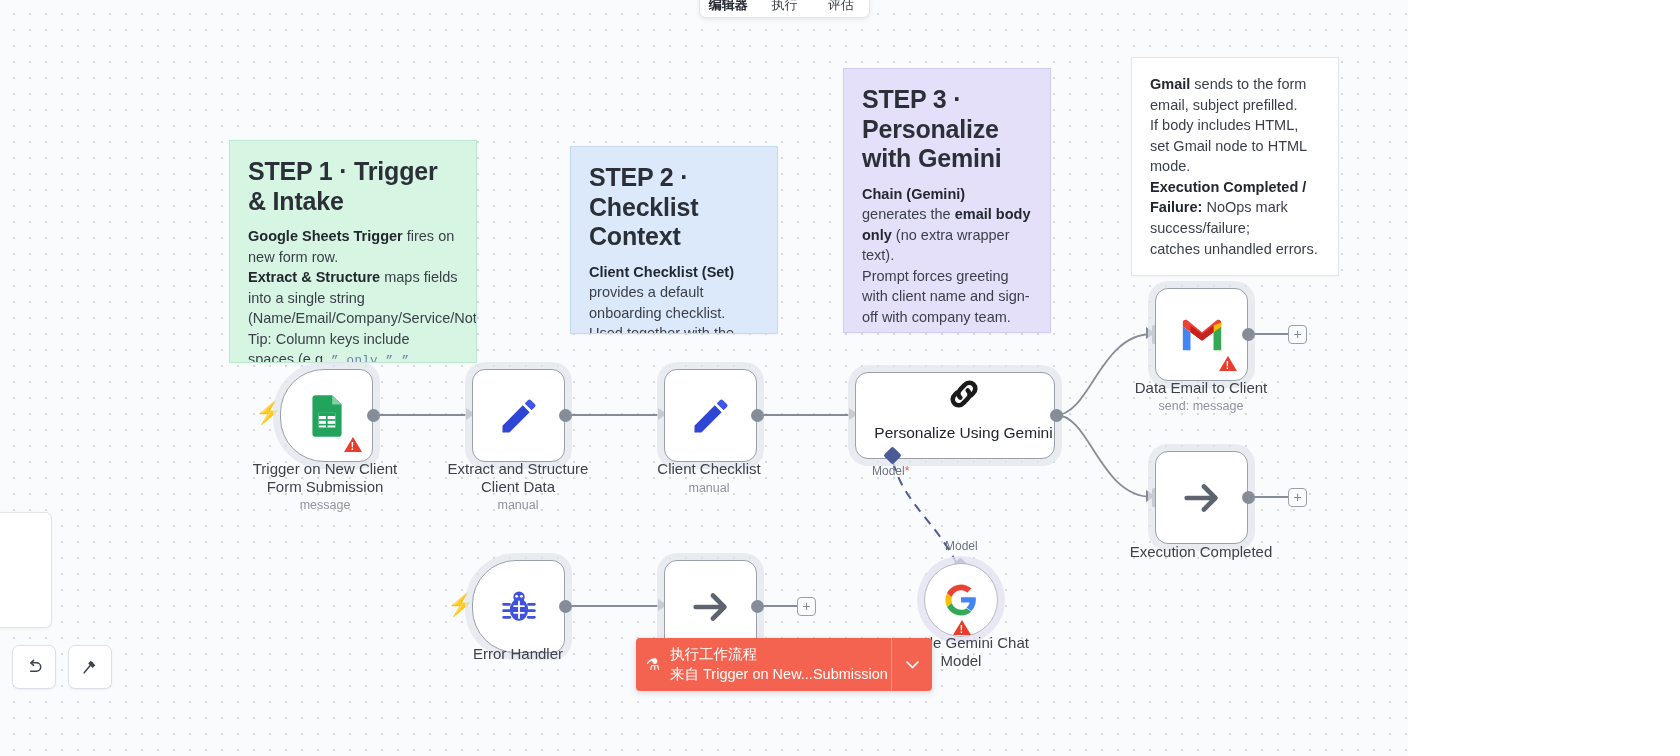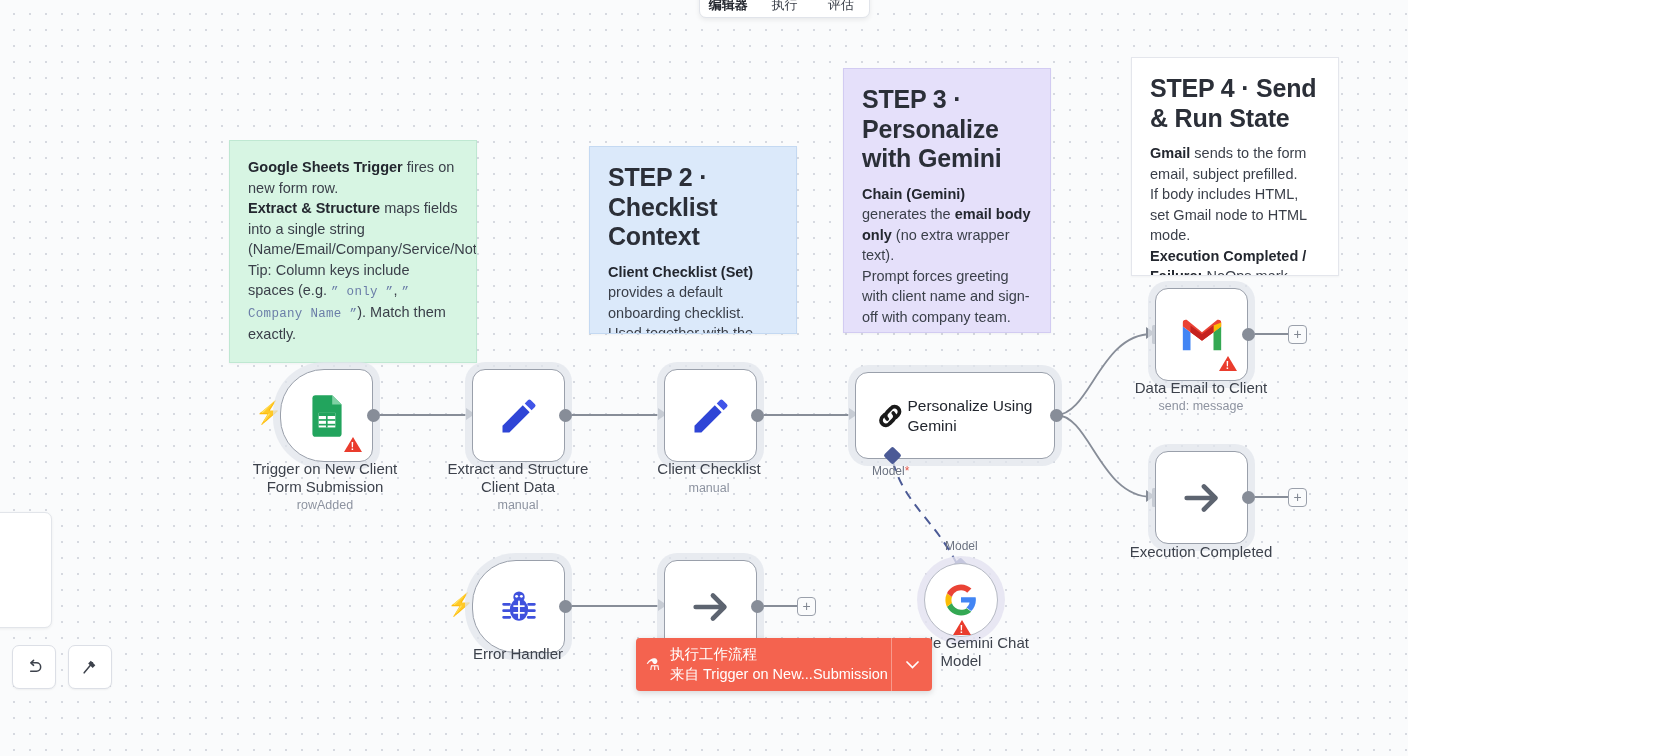--- a/index.html
+++ b/index.html
@@ -43,41 +43,42 @@
   }
   .sticky b { font-weight: 700; color: #23272f; }
   .sticky code {
     font-family: "Liberation Mono", monospace;
     font-size: 12.5px;
     color: #6b7ea8;
     letter-spacing: 0.3px;
   }
 
   .note-green  { background: #d7f5e3; border-color: #bfe8d2; }
-  .note-blue   { background: #dbe9fa; border-color: #c4d9f2; margin-left: 19px; }
+  .note-blue   { background: #dbe9fa; border-color: #c4d9f2; }
   .note-purple { background: #e5e0fa; border-color: #d2cbf2; }
   .note-white  { background: #ffffff; border-color: #e4e6ec; }
 
   
   .node {
     position: absolute;
     background: #ffffff;
     border: 1.6px solid #9aa0ab;
     border-radius: 13px;
     box-shadow: 0 0 0 7px rgba(225,228,235,0.72);
     display: flex;
     align-items: center;
     justify-content: center;
   }
   .node.sq { width: 93px; height: 93px; }
   .node.wide {
     width: 200px; height: 87px;
     justify-content: flex-start;
     padding-left: 17px;
-    gap: 0;
+    gap: 8px;
+    flex-direction: column;
   }
   .node-title-inside {
     font-size: 15.5px;
     color: #22262e;
     line-height: 1.25;
     font-weight: 400;
   }
   .node-label {
     position: absolute;
     text-align: center;
@@ -269,20 +270,21 @@
     <line x1="1248" y1="497" x2="1288" y2="497" stroke="#878d98" stroke-width="1.8"></line>
 
     <line x1="565" y1="606" x2="664" y2="606" stroke="#878d98" stroke-width="1.8"></line>
 
     <line x1="757" y1="606" x2="797" y2="606" stroke="#878d98" stroke-width="1.8"></line>
 
     <path d="M893,462 C905,505 935,520 958,566" stroke="#4b5a96" stroke-width="2" fill="none" stroke-dasharray="9 7"></path>
   </svg>
 
   <div class="sticky note-green" style="left:229px; top:140px; width:248px; height:223px;">
+    <h3>STEP 1 · Trigger &amp; Intake</h3>
     <p>
       <b>Google Sheets Trigger</b> fires on new form row.<br>
       <b>Extract &amp; Structure</b> maps fields into a single string (Name/Email/Company/Service/Notes).<br>
       Tip: Column keys include spaces (e.g. <code>” only ”</code>, <code>” Company Name ”</code>). Match them exactly.
     </p>
   </div>
 
   <div class="sticky note-blue" style="left:570px; top:146px; width:208px; height:188px;">
     <h3>STEP 2 · Checklist Context</h3>
     <p>
@@ -295,21 +297,20 @@
   <div class="sticky note-purple" style="left:843px; top:68px; width:208px; height:265px;">
     <h3>STEP 3 · Personalize with Gemini</h3>
     <p>
       <b>Chain (Gemini)</b> generates the <b>email body only</b> (no extra wrapper text).<br>
       Prompt forces greeting with client name and sign-off with company team.<br>
       Model: Google Gemini via LLM node; output available as .
     </p>
   </div>
 
   <div class="sticky note-white" style="left:1131px; top:57px; width:208px; height:219px;">
-    <h3>STEP 4 · Send &amp; Run State</h3>
     <p>
       <b>Gmail</b> sends to the form email, subject prefilled.<br>
       If body includes HTML, set Gmail node to HTML mode.<br>
       <b>Execution Completed / Failure:</b> NoOps mark success/failure;<br>
        catches unhandled errors.
     </p>
   </div>
 
   <div class="bolt" style="left:255px; top:402px;">⚡</div>
   <div class="node sq" style="left:280px; top:369px; border-top-left-radius:44px; border-bottom-left-radius:44px;">
@@ -320,21 +321,21 @@
       <rect x="16" y="21" width="16" height="3" fill="#22a45d"></rect>
       <rect x="23" y="21" width="1.6" height="14" fill="#22a45d"></rect>
       <rect x="16" y="27" width="16" height="1.6" fill="#22a45d"></rect>
       <rect x="16" y="31.5" width="16" height="1.6" fill="#22a45d"></rect>
     </svg>
     <div class="warn" style="right:10px; bottom:9px;"></div>
   </div>
   <div class="dot-out" style="left:367px; top:409px;"></div>
   <div class="node-label" style="left:210px; top:460px;">Trigger on New Client
 Form Submission</div>
-  <div class="node-sublabel" style="left:210px; top:498px;">rowAdded</div>
+  <div class="node-sublabel" style="left:210px; top:498px;">message</div>
 
   <div class="arrow-in" style="left:466px; top:408px;"></div>
   <div class="port-bar" style="left:472px; top:406px;"></div>
   <div class="node sq" style="left:472px; top:369px;">
     <svg width="44" height="44" viewBox="0 0 24 24">
       <path d="M3 17.25V21h3.75L17.81 9.94l-3.75-3.75L3 17.25z" fill="#2f45d6"></path>
       <path d="M20.71 7.04a1 1 0 0 0 0-1.41l-2.34-2.34a1 1 0 0 0-1.41 0l-1.83 1.83 3.75 3.75 1.83-1.83z" fill="#4054e8"></path>
     </svg>
   </div>
   <div class="dot-out" style="left:559px; top:409px;"></div>

